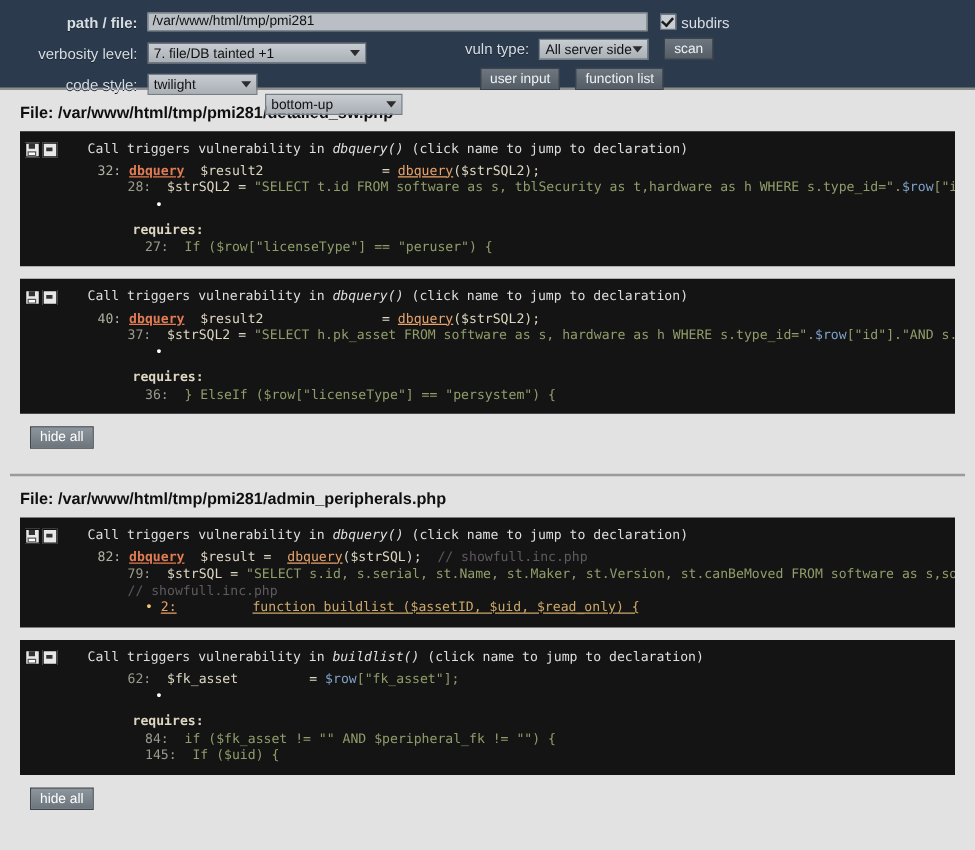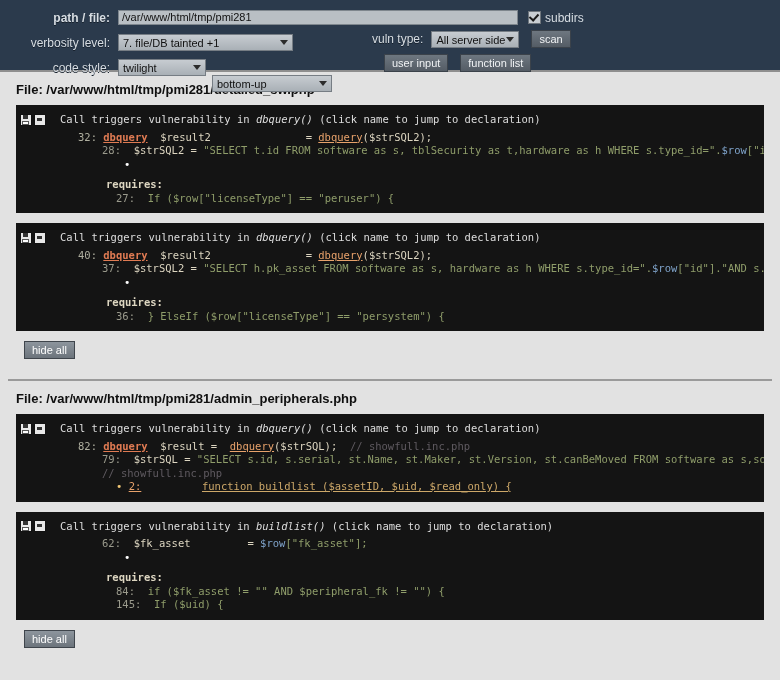--- a/index.html
+++ b/index.html
@@ -40,21 +40,21 @@
     padding:0 18px 0 4px;box-sizing:border-box;
     display:inline-block;white-space:nowrap;overflow:hidden;
   }
   .sel .arw{
     position:absolute;right:4px;top:5px;
     width:0;height:0;border-left:4px solid transparent;
     border-right:4px solid transparent;border-top:5px solid #2c2c2c;
   }
   .sel.w-verb{width:175px;}
   .sel.w-style{width:88px;}
-  .sel.w-dir{width:120px;margin-top:31px;}
+  .sel.w-dir{width:110px;margin-top:31px;}
   .sel.w-vuln{width:88px;}
   .chk-wrap{display:flex;align-items:center;margin-left:10px;color:#d7dde3;font-size:12px;}
   .chk{
     width:11px;height:11px;background:#c9ced3;border:1px solid #6f767d;
     margin-right:4px;display:inline-block;position:relative;
   }
   .chk:after{
     content:"";position:absolute;left:2px;top:0px;width:4px;height:7px;
     border:solid #1b1b1b;border-width:0 2px 2px 0;transform:rotate(42deg);
   }
@@ -93,21 +93,21 @@
   }
   .cb-head{display:flex;align-items:center;padding:2px 0 4px 4px;color:#dcdcdc;}
   .ico{
     width:10px;height:10px;display:inline-block;margin-right:2px;position:relative;
   }
   .ico-save{background:#e8e8e8;border:1px solid #111;}
   .ico-save:before{content:"";position:absolute;left:2px;top:0;width:5px;height:4px;background:#333;}
   .ico-save:after{content:"";position:absolute;left:1px;bottom:0;width:7px;height:4px;background:#fff;border:1px solid #555;box-sizing:border-box;}
   .ico-min{background:#e8e8e8;border:1px solid #111;}
   .ico-min:after{content:"";position:absolute;left:2px;top:3px;width:5px;height:3px;background:#333;}
-  .cb-title{margin-left:12px;color:#dedede;}
+  .cb-title{margin-left:22px;color:#dedede;}
   .cb-title i{font-style:italic;}
   .code-line{padding-left:4px;}
   .ln{color:#b0b0a0;}
   .ln-dim{color:#9a9a8c;}
   .kw-fn{color:#e07b53;text-decoration:underline;font-weight:bold;}
   .lnk{color:#e8a26b;text-decoration:underline;}
   .str{color:#8f9d6a;}
   .var{color:#7ea2c9;}
   .op{color:#cda869;}
   .cmt{color:#5f5a60;}

